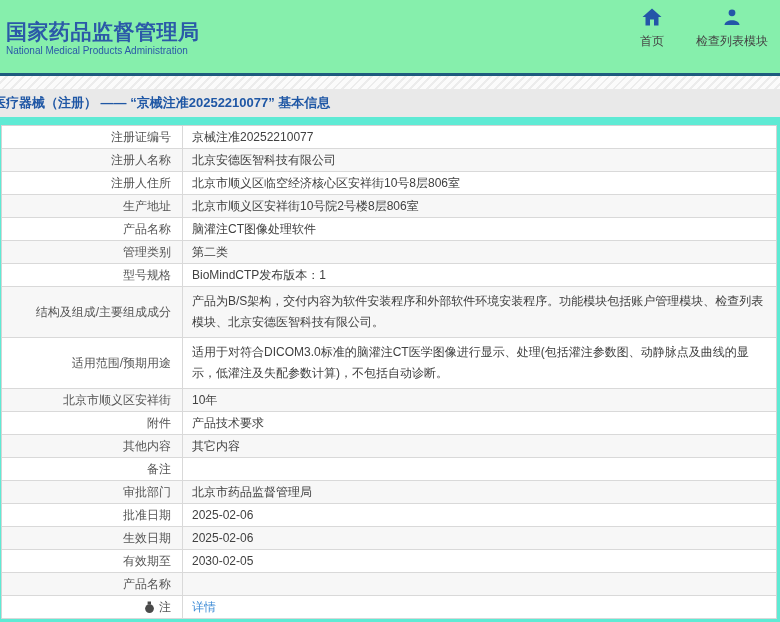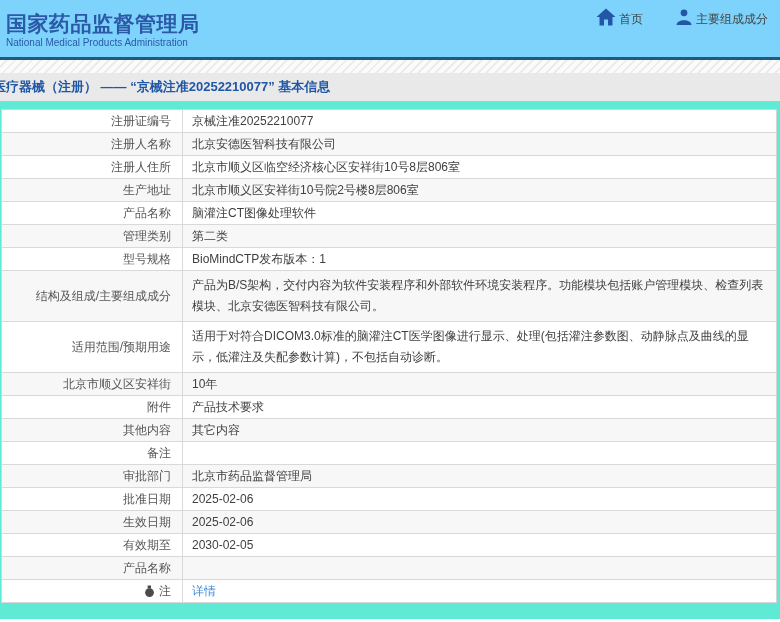--- a/index.html
+++ b/index.html
@@ -1,28 +1,28 @@
 <!DOCTYPE html>
 <html><head>
 <meta charset="utf-8">
 <style>
   * { margin:0; padding:0; box-sizing:border-box; }
   html,body { width:780px; height:622px; overflow:hidden; background:#fff;
     font-family:"Liberation Sans","DejaVu Sans",sans-serif; }
 
   
-  .header { height:60px; background:#7dd3fc; border-bottom:3px solid #1e5b7e;
+  .header { height:76px; background:#86efac; border-bottom:3px solid #1e5b7e;
     display:flex; align-items:center; position:relative; }
   .logo { margin-left:6px; margin-top:2px; }
   .logo-title { font-size:21px; font-weight:bold; color:#2b59a8; letter-spacing:0.5px; line-height:24px; white-space:nowrap; }
   .logo-sub { font-size:10px; color:#2b59a8; margin-top:1px; white-space:nowrap; }
   .section { display:flex; align-items:center; margin-left:26px; gap:5px; }
   .section-label { font-size:17px; font-weight:600; color:#2b2b2b; }
   .nav { position:absolute; right:12px; top:8px; display:flex; gap:32px; }
-  .nav-item { display:flex; align-items:center; gap:3px; cursor:pointer; }
+  .nav-item { display:flex; flex-direction:column; align-items:center; gap:3px; cursor:pointer; }
   .nav-label { font-size:12px; color:#444; white-space:nowrap; }
 
   
   .hatch { height:13px;
     background:repeating-linear-gradient(135deg,#fbfbfb 0 4px,#ececec 4px 6px); }
   .breadcrumb-bar { height:28px; background:#e9e9e9; display:flex; align-items:center; overflow:hidden; }
   .breadcrumb-text { font-size:13px; font-weight:600; color:#1f57a5; white-space:nowrap; margin-left:-7px; }
 
   
   .content { background:#5eead4; height:518px; padding-top:8px; }
@@ -56,21 +56,21 @@
       </span>
       <span class="nav-label">首页</span>
     </div>
     <div class="nav-item">
       <span>
         <svg width="18" height="18" viewBox="0 0 18 18">
           <circle cx="9" cy="4.8" r="3.4" fill="#2456a8"></circle>
           <path d="M1.5 17 C1.5 10.5 16.5 10.5 16.5 17 Z" fill="#2456a8"></path>
         </svg>
       </span>
-      <span class="nav-label">主要组成成分</span>
+      <span class="nav-label">检查列表模块</span>
     </div>
   </div>
 </div>
 
 <div class="hatch"></div>
 
 <div class="breadcrumb-bar">
   <span class="breadcrumb-text">医疗器械（注册） —— “京械注准20252210077” 基本信息</span>
 </div>
 

